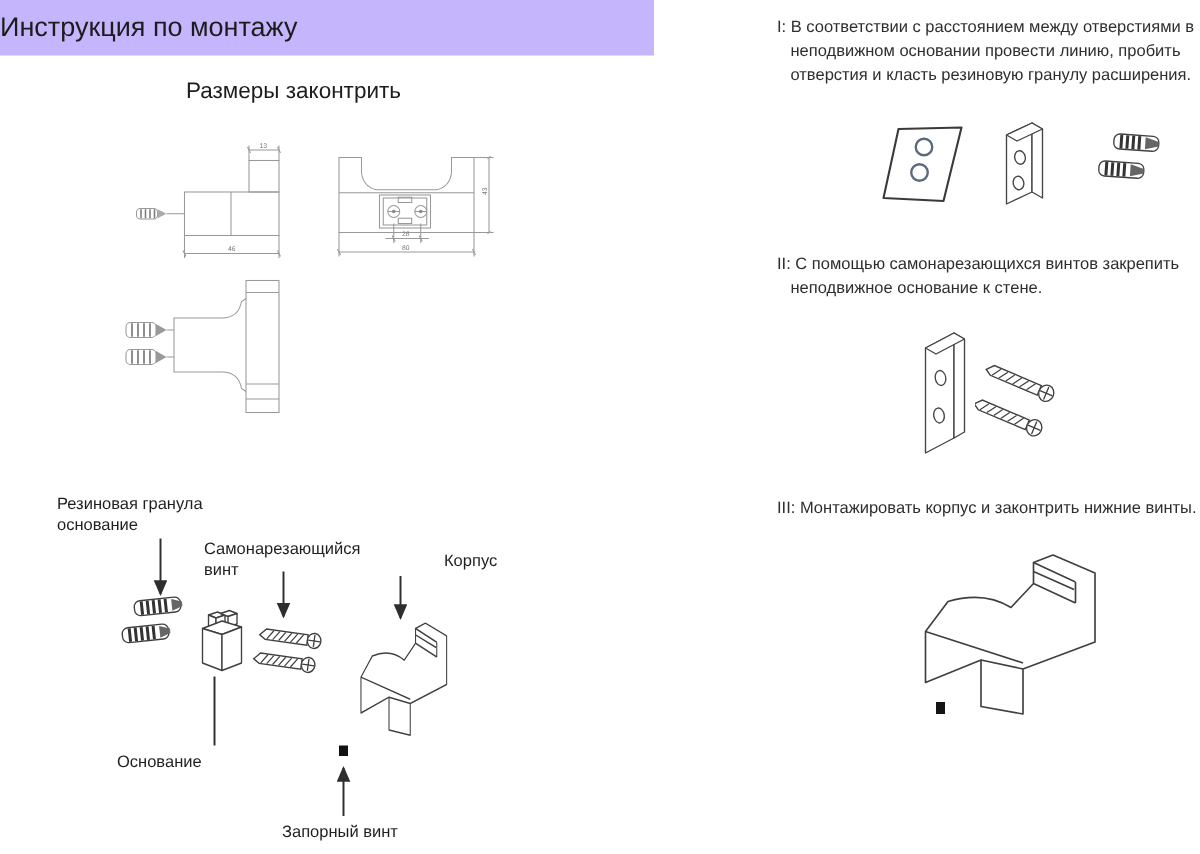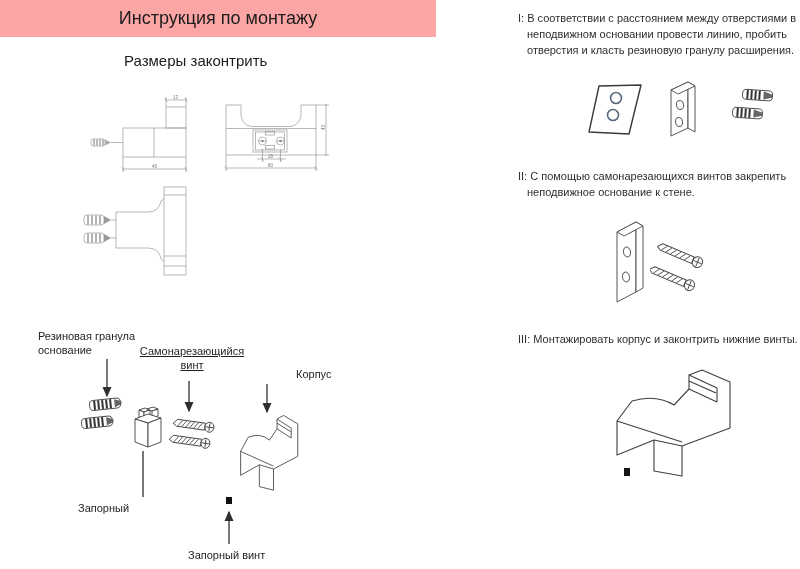--- a/index.html
+++ b/index.html
@@ -2,22 +2,22 @@
 <html><head>
 <meta charset="utf-8">
 <style>
   html,body { margin:0; padding:0; }
   body {
     width:800px; height:569px; background:#ffffff; position:relative;
     overflow:hidden; font-family:"Liberation Sans", sans-serif; color:#222;
   }
   .abs { position:absolute; }
   .header-band {
-    left:0; top:0; width:436px; height:37px; background:#fca5a5;
-    display:flex; align-items:center; justify-content:center;
+    left:0; top:0; width:436px; height:37px; background:#c4b5fd;
+    display:flex; align-items:center; justify-content:flex-start;
   }
   .title { font-size:18px; color:#1c1c1c; }
   .subtitle { left:124px; top:52px; font-size:15px; color:#1c1c1c; }
   .part-label { font-size:11px; line-height:1.3; color:#1f1f1f; }
   .step-text {
     font-size:11px; line-height:1.45; color:#2e2e2e; width:278px;
     text-indent:-9px; padding-left:9px;
   }
   svg { display:block; }
   .dim-text { font-size:4.5px; fill:#777; }
@@ -110,23 +110,23 @@
     <line x1="31" y1="34" x2="36" y2="34"></line>
 
     <rect x="4" y="47" width="20" height="10" rx="3"></rect>
     <path d="M8,47.5 V56.5 M12,47.5 V56.5 M16,47.5 V56.5 M20,47.5 V56.5" stroke="#777" stroke-width="1.1"></path>
     <path d="M24,48 L31,52 L24,56 Z" fill="#999" stroke="none"></path>
     <line x1="31" y1="52" x2="36" y2="52"></line>
   </g>
 </svg>
 
 <div class="abs part-label" style="left:38px; top:329px; width:120px;">Резиновая гранула основание</div>
-<div class="abs part-label" style="left:136px; top:344px; width:112px; text-align:center;text-decoration:underline;">Самонарезающийся винт</div>
+<div class="abs part-label" style="left:136px; top:359px; width:112px; text-align:left;">Самонарезающийся винт</div>
 <div class="abs part-label" style="left:248px; top:367px; width:60px;margin-left:48px;">Корпус</div>
-<div class="abs part-label" style="left:78px; top:501px;">Запорный</div>
+<div class="abs part-label" style="left:78px; top:501px;">Основание</div>
 <div class="abs part-label" style="left:188px; top:548px;">Запорный винт</div>
 
 <svg class="abs" style="left:28px; top:325px;" width="470" height="244" viewBox="0 0 470 244">
   <defs>
     <marker id="ah" markerWidth="9" markerHeight="8" refX="7" refY="3.5" orient="auto">
       <path d="M0,0 L8,3.5 L0,7 Z" fill="#2e2e2e"></path>
     </marker>
   </defs>
   <g stroke="#2e2e2e" stroke-width="1.3" fill="none">
     <line x1="79" y1="34" x2="79" y2="71" marker-end="url(#ah)"></line>

